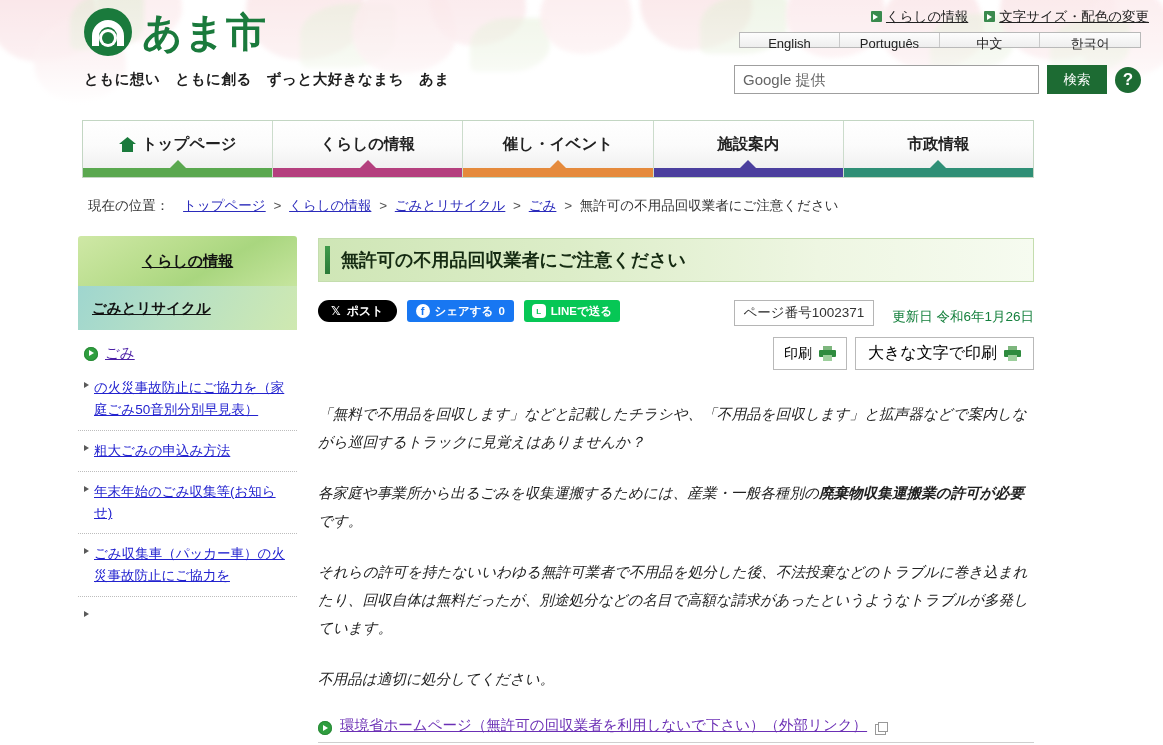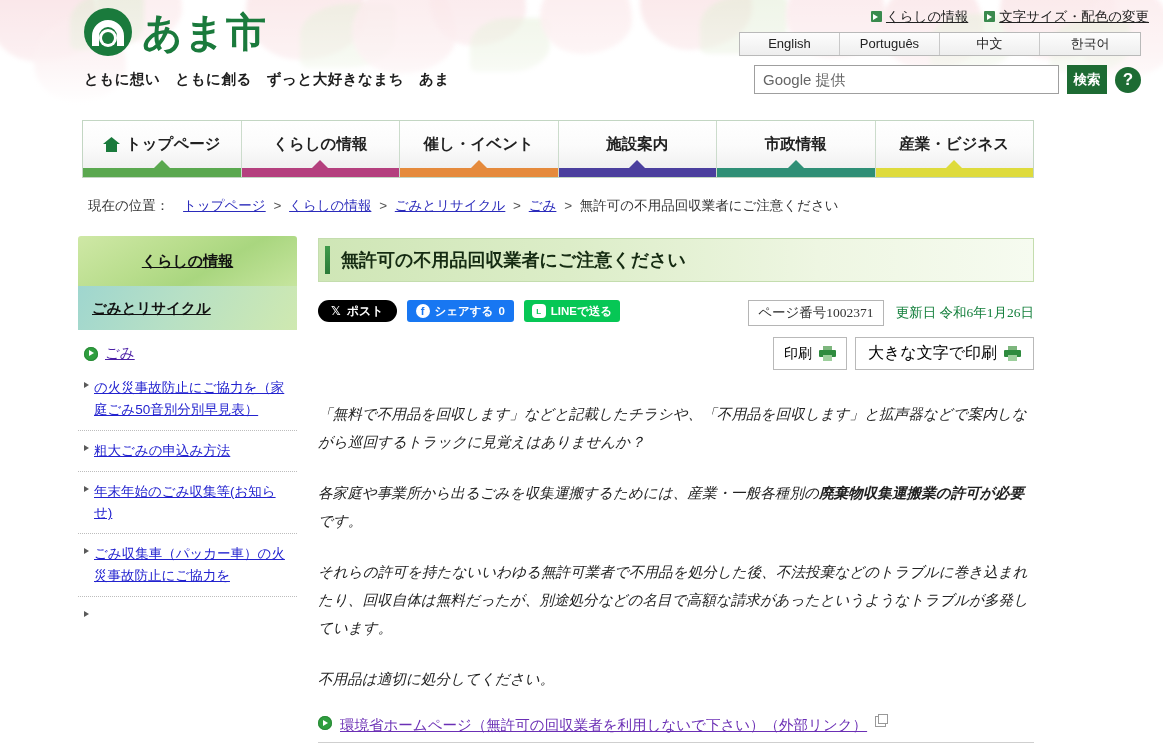--- a/index.html
+++ b/index.html
@@ -76,21 +76,21 @@
     border-left: 5px solid #fff;
     border-top: 3px solid transparent;
     border-bottom: 3px solid transparent;
   }
 
   .lang-bar {
     position: absolute; right: 22px; top: 32px;
     display: flex;
     border: 1px solid #b9b9b9;
     background: linear-gradient(to bottom, #fdfdfd, #eeeeee);
-    height: 24px;
+    height: 16px;
   }
   .lang-bar .lang {
     width: 100px; text-align: center; line-height: 22px;
     font-size: 13px; color: #222;
     border-right: 1px solid #c9c9c9;
     cursor: pointer;
   }
   .lang-bar .lang:last-child { border-right: none; }
 
   .search-row {
@@ -100,26 +100,25 @@
   .search-input {
     width: 305px; height: 29px;
     border: 1px solid #9f9f9f;
     background: #fff;
     padding: 0 8px;
     font-size: 15px; color: #555;
     font-family: "Liberation Sans", sans-serif;
   }
   .search-input::placeholder { color: #666; }
   .search-btn {
-    width: 40px; height: 29px;
+    width: 60px; height: 29px;
     background: #1d6b33; color: #fff;
     border: none; font-size: 13.5px;
     cursor: pointer;
     font-family: "Liberation Sans", sans-serif;
-    font-weight: bold;
   }
   .help-btn {
     width: 26px; height: 26px; border-radius: 50%;
     background: #1d6b33; color: #fff;
     font-size: 17px; font-weight: 700;
     display: flex; align-items: center; justify-content: center;
     cursor: pointer;
   }
 
   
@@ -282,21 +281,21 @@
   }
   .line-glyph {
     width: 14px; height: 14px; border-radius: 4px;
     background: #fff; color: #06c755;
     font-size: 8px; font-weight: 700;
     display: flex; align-items: center; justify-content: center;
   }
 
   .meta-right {
     position: absolute; right: 0; top: 0;
-    display: flex; align-items: center; gap: 12px; font-family: Liberation Serif, serif;
+    display: flex; align-items: flex-end; gap: 18px;
   }
   .page-no {
     border: 1px solid #b5b5b5;
     padding: 3px 9px;
     font-size: 13.5px; color: #333;
     background: #fff;
   }
   .updated { font-size: 13.5px; color: #15803d; }
 
   .print-row {
@@ -318,21 +317,21 @@
   .body-text p {
     margin: 0 0 23px 0;
     font-size: 14.6px;
     line-height: 1.92;
     color: #222;
   }
   .body-text b { font-weight: 700; }
 
   .ext-link-row {
     margin-top: 8px;
-    display: flex; align-items: flex-start; gap: 8px;
+    display: flex; align-items: flex-end; gap: 8px;
     padding-bottom: 7px;
     border-bottom: 1px solid #cfcfcf;
   }
   .ext-link-row a {
     color: #6b2fb5; text-decoration: underline;
     font-size: 14.5px;
   }
   .newwin-ico {
     width: 11px; height: 11px;
     border: 1px solid #999;
@@ -423,25 +422,20 @@
   <div class="gnav-item">
     <span>施設案内</span>
     <div class="gnav-notch" style="border-bottom-color:#4b3f9e"></div>
     <div class="gnav-bar" style="background:#4b3f9e"></div>
   </div>
   <div class="gnav-item">
     <span>市政情報</span>
     <div class="gnav-notch" style="border-bottom-color:#2f8f76"></div>
     <div class="gnav-bar" style="background:#2f8f76"></div>
   </div>
-  <div class="gnav-item">
-    <span>産業・ビジネス</span>
-    <div class="gnav-notch" style="border-bottom-color:#dedb3c"></div>
-    <div class="gnav-bar" style="background:#dedb3c"></div>
-  </div>
 </div>
 
 <div class="breadcrumb">
   <span class="crumb-label">現在の位置：</span>
   <a href="#">トップページ</a>
   <span class="sep">&gt;</span>
   <a href="#">くらしの情報</a>
   <span class="sep">&gt;</span>
   <a href="#">ごみとリサイクル</a>
   <span class="sep">&gt;</span>

